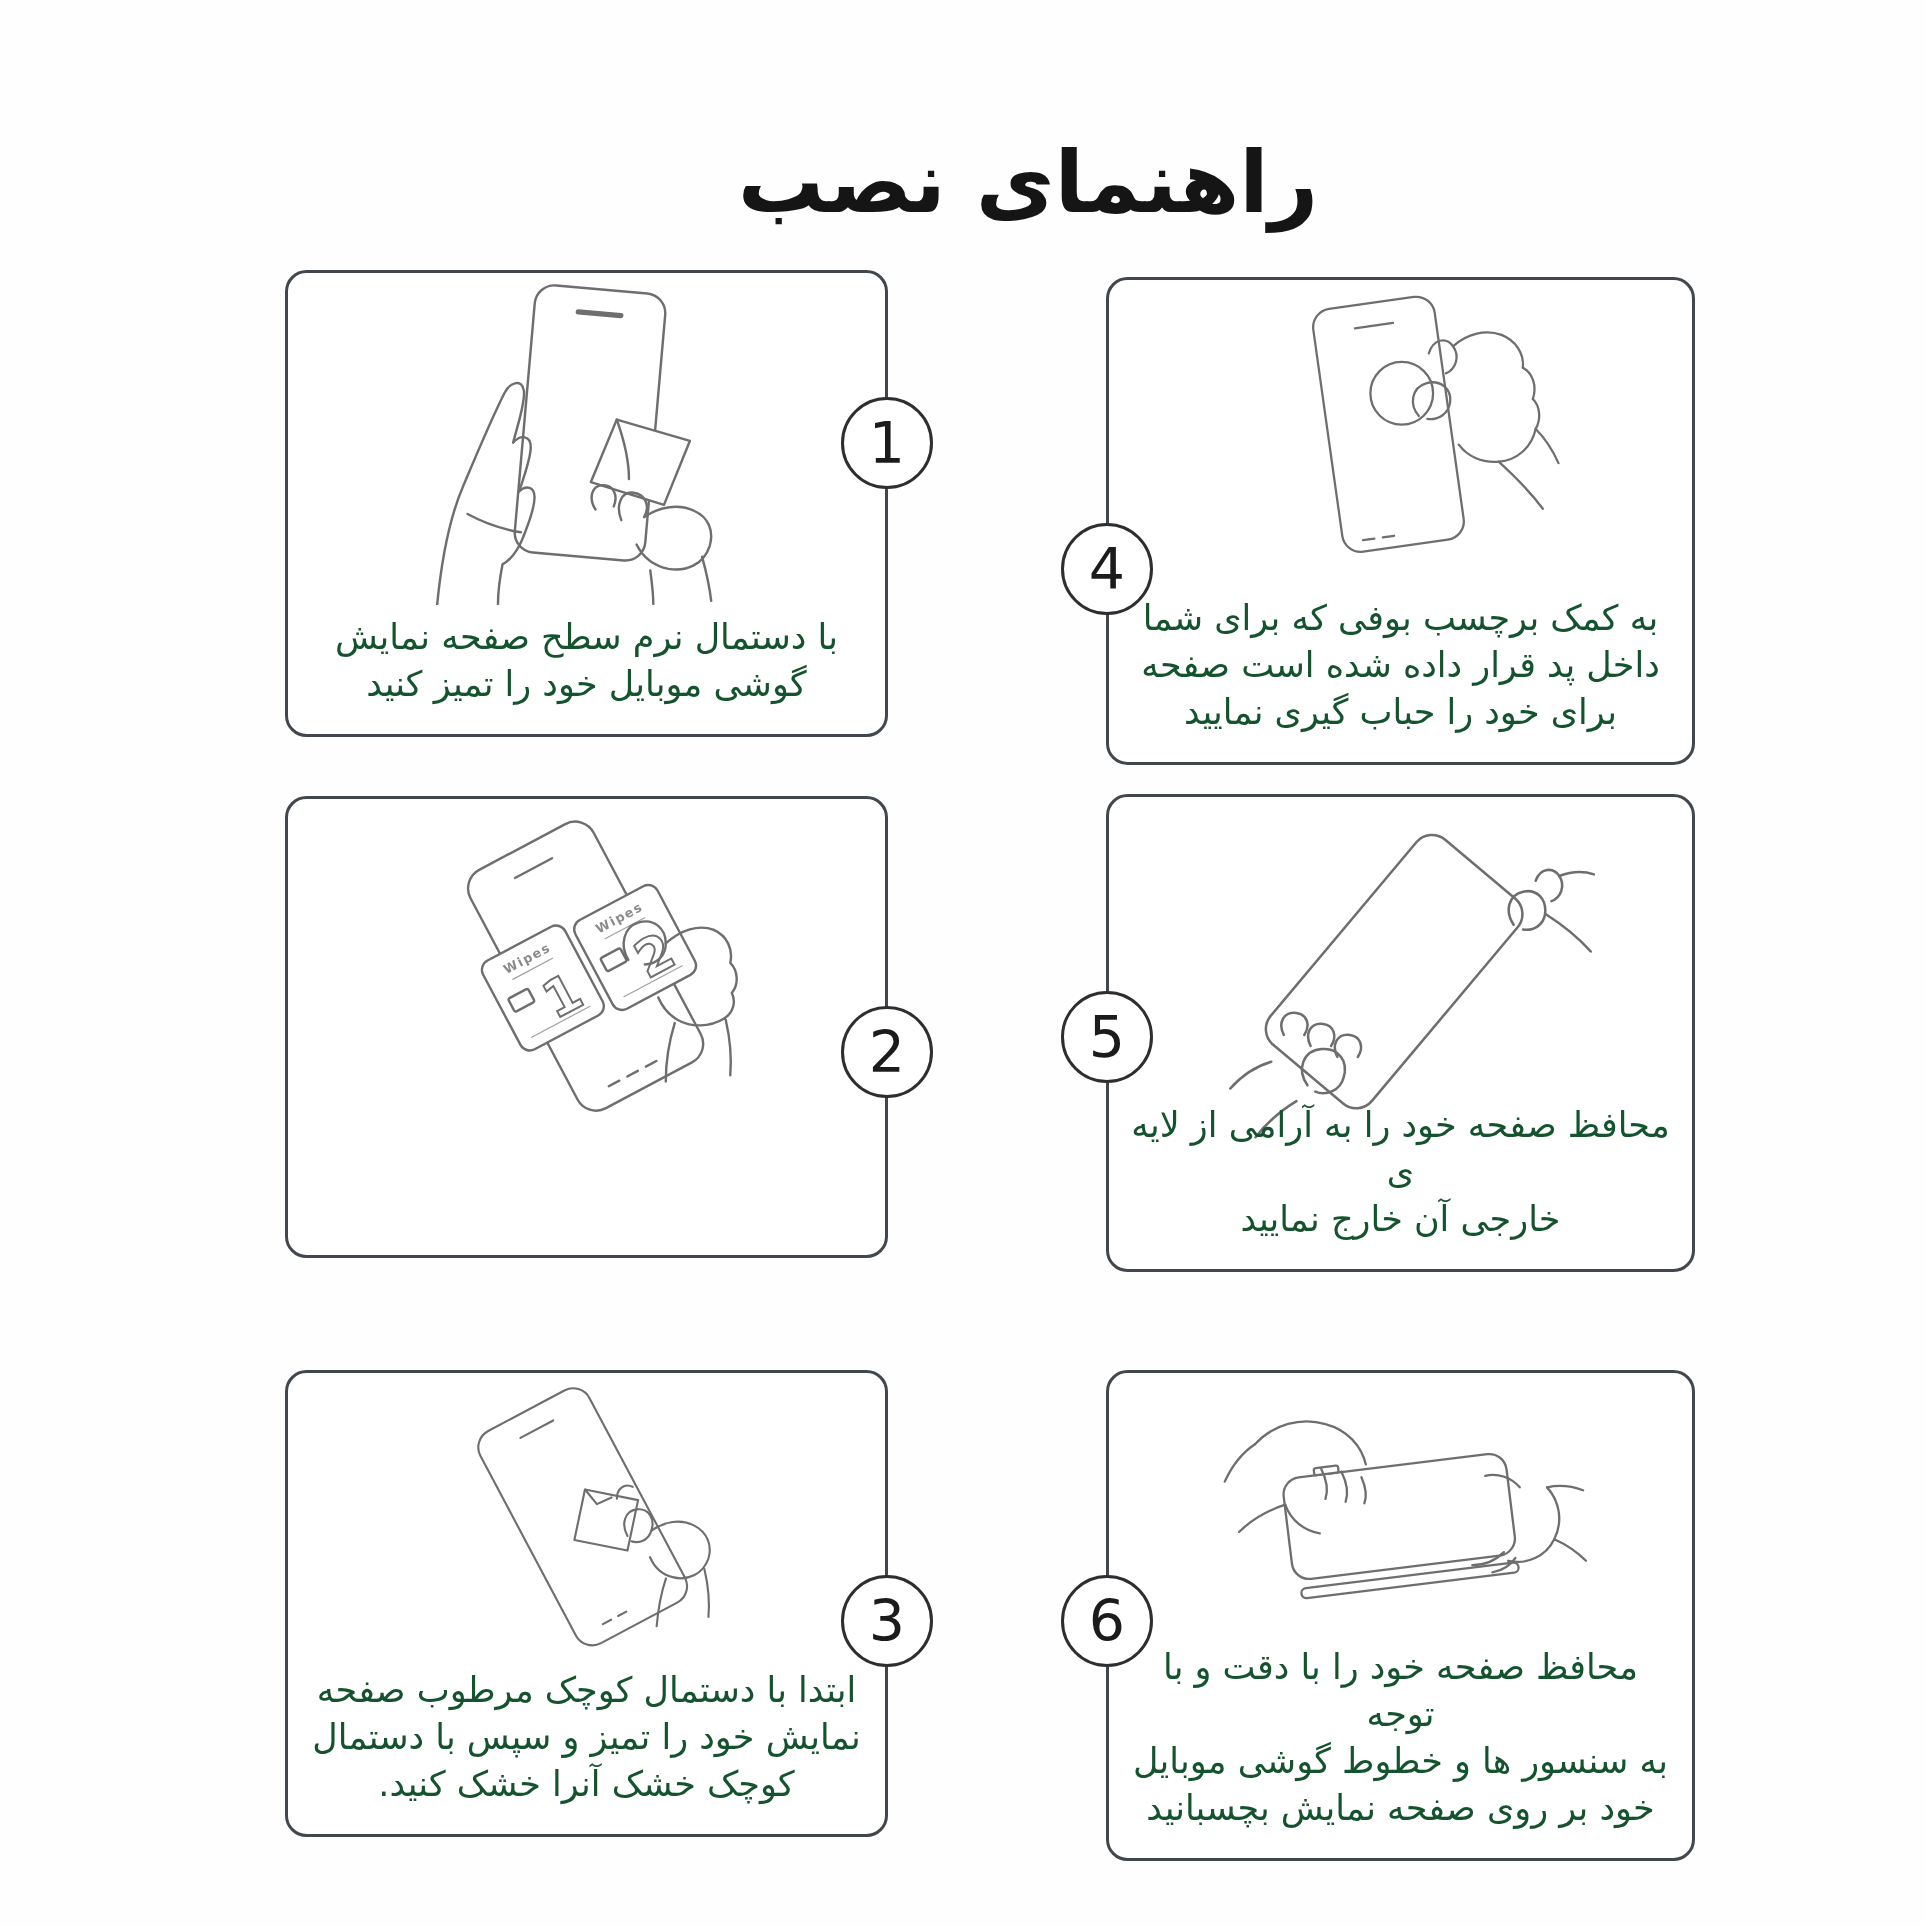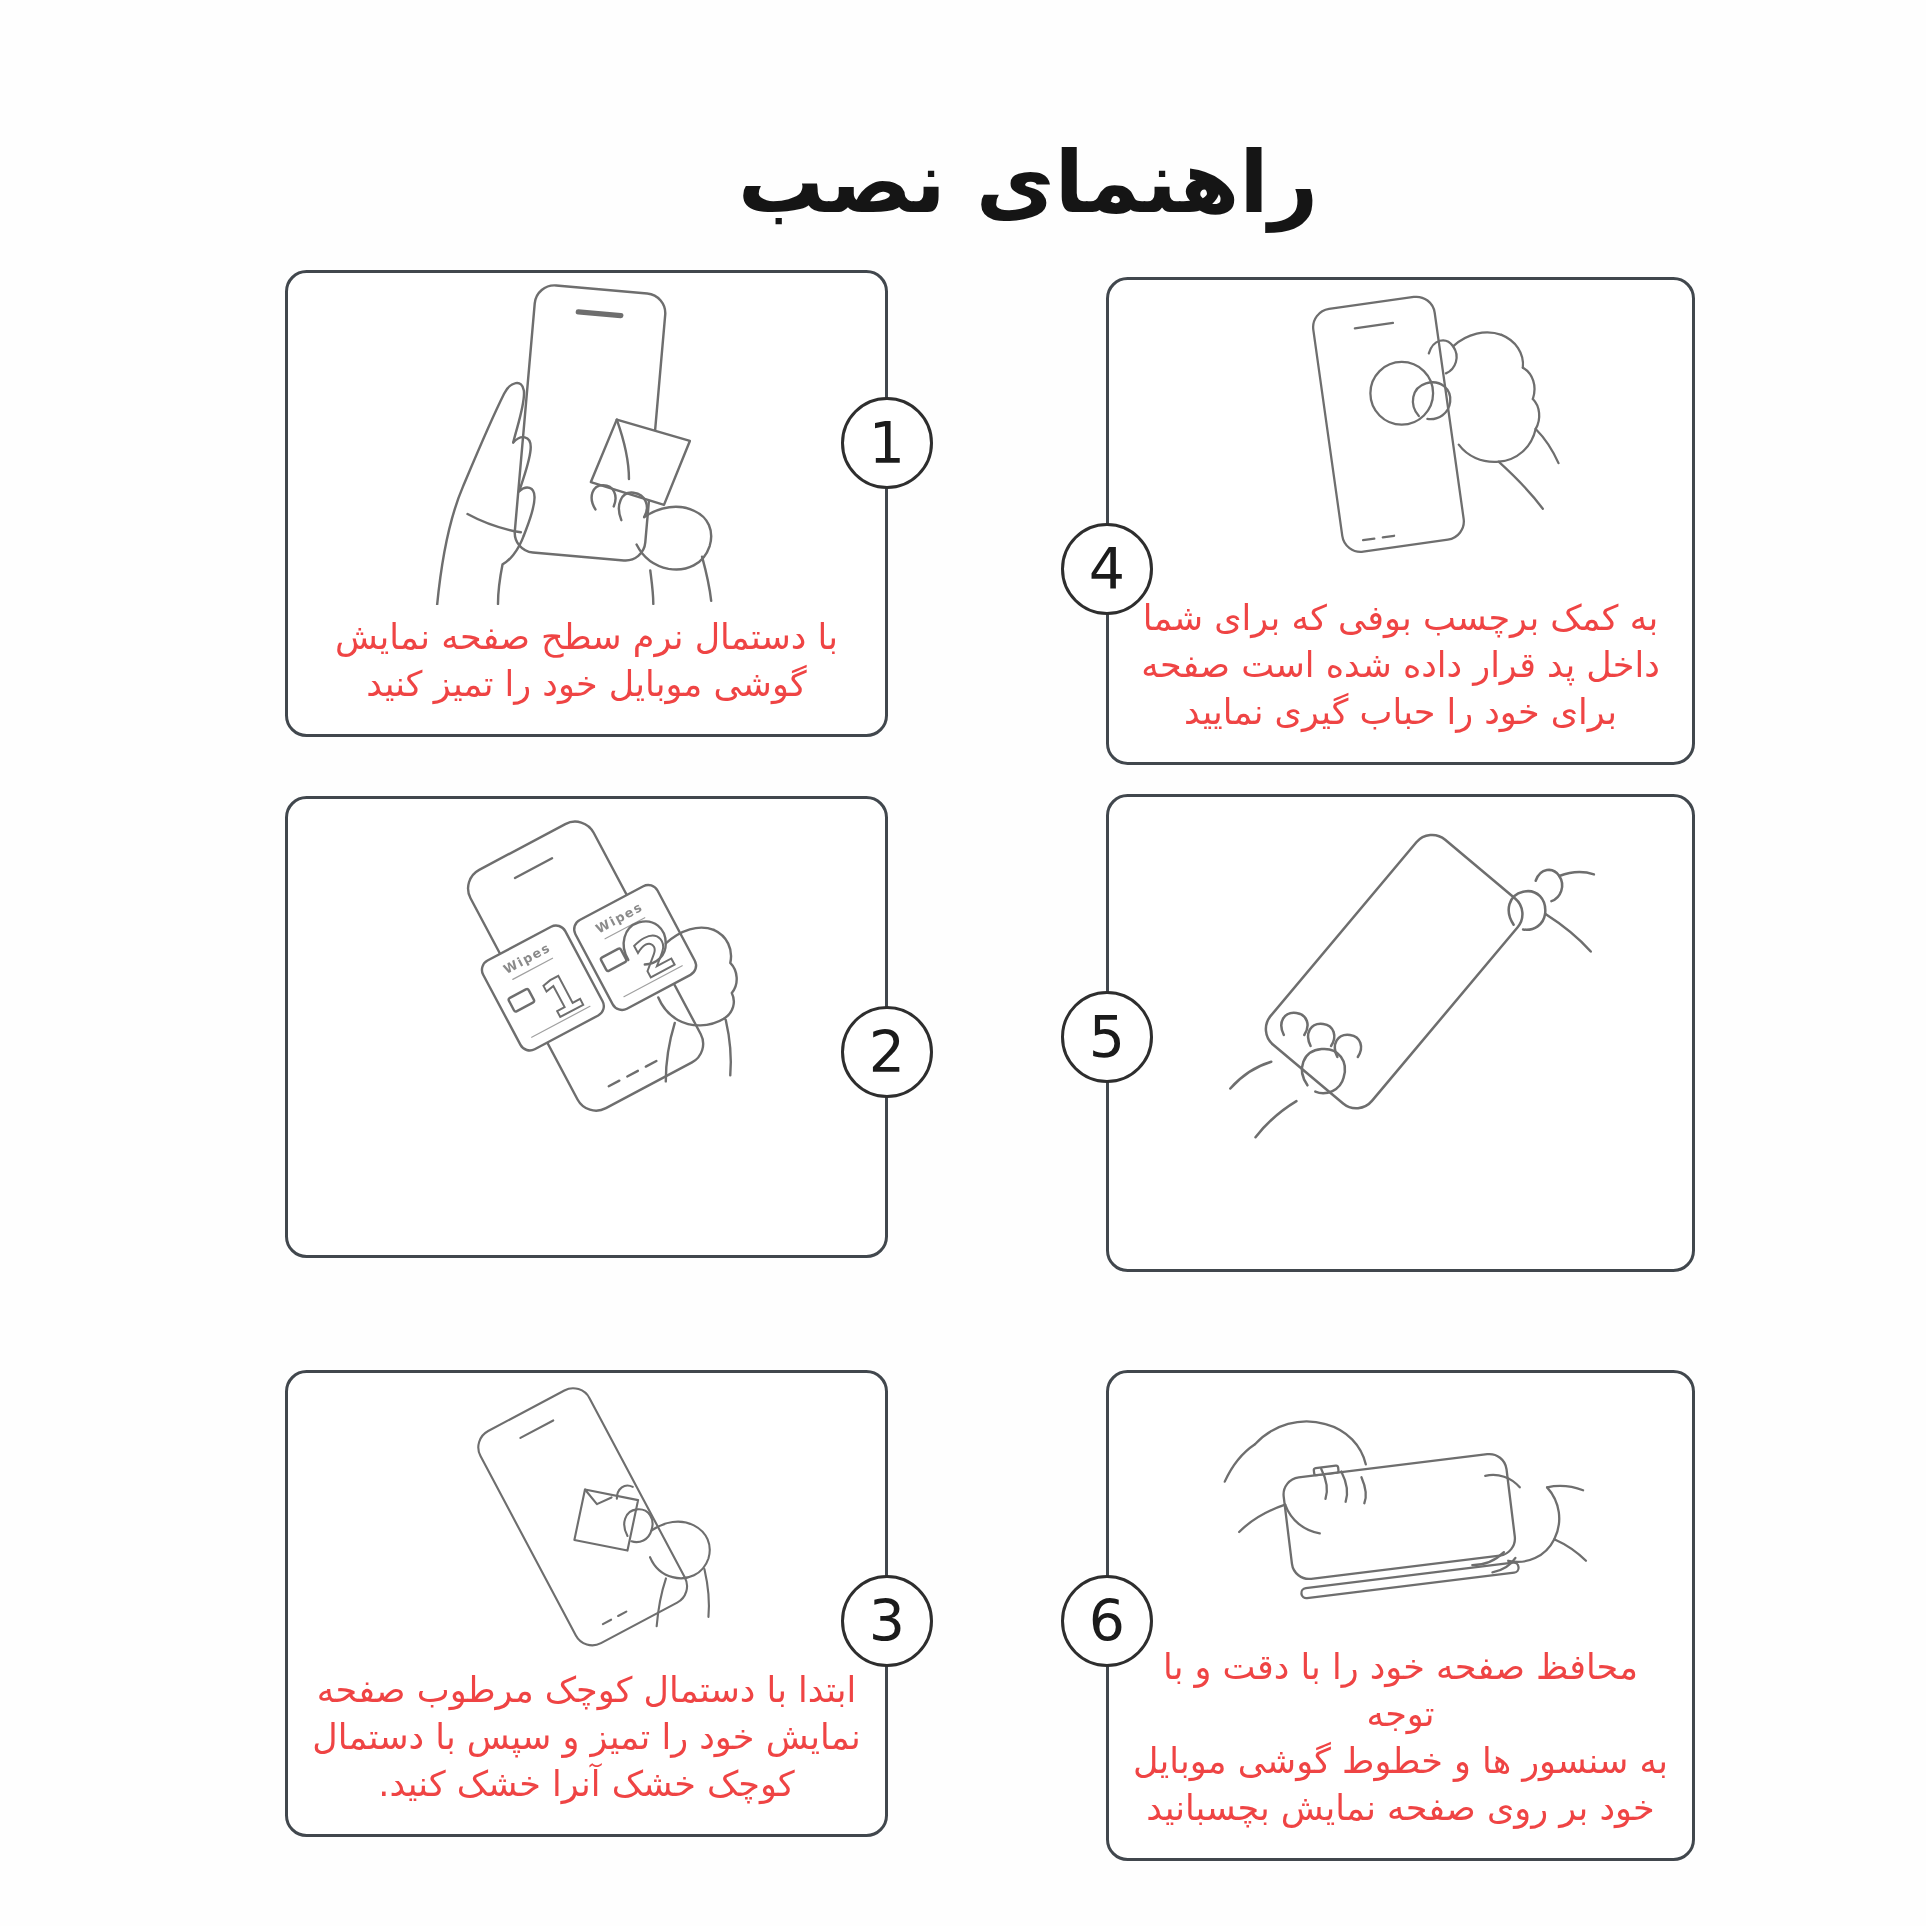--- a/index.html
+++ b/index.html
@@ -7,21 +7,21 @@
         font-family:"DejaVu Sans",sans-serif;}
   .title{position:absolute;top:74px;left:0;width:100%;text-align:center;
          transform:translateX(65px);direction:rtl;font-size:86px;font-weight:600;
          color:#151515;letter-spacing:0;}
   .card{position:absolute;background:#ffffff;border:3.1px solid #41474d;border-radius:21.6px;}
   .badge{position:absolute;width:86px;height:86px;border-radius:50%;background:#fff;
          border:3.1px solid #2e2e2e;display:flex;align-items:center;justify-content:center;
          font-size:57px;color:#1b1b1b;z-index:3;}
   .caption{position:absolute;left:18.5px;right:18.5px;bottom:26px;text-align:center;
            direction:rtl;white-space:pre-line;font-size:35px;line-height:1.34;
-           color:#ef4444;font-weight:500;}
+           color:#14532d;font-weight:500;}
   .art{position:absolute;left:6.2px;right:6.2px;top:4.6px;}
   svg{display:block;width:100%;height:100%;}
   .ln{fill:none;stroke:#6e6e6e;stroke-width:3.2;stroke-linecap:round;stroke-linejoin:round;}
   .lnw{fill:#ffffff;stroke:#6e6e6e;stroke-width:3.2;stroke-linecap:round;stroke-linejoin:round;}
   .thick{stroke-width:7;}
   .tiny{stroke:#a0a0a0;stroke-width:1.6;}
   .wipes-label{font-family:"DejaVu Sans",sans-serif;font-size:17px;font-weight:bold;
                fill:#8a8a8a;letter-spacing:2px;}
   .wipes-num{font-family:"DejaVu Sans",sans-serif;font-size:68px;font-weight:bold;
              fill:#ffffff;stroke:#6e6e6e;stroke-width:2.6;}
@@ -178,20 +178,22 @@
           <path d="M128 380 C108 392 90 408 76 426"></path>
         </g>
         <g class="ln">
           <path d="M404 156 C392 138 398 118 416 114 C434 110 446 124 444 142 C442 156 430 164 416 162"></path>
           <path d="M432 100 C438 84 454 82 462 94 C470 106 464 122 452 126"></path>
           <path d="M462 94 C478 88 494 88 506 92"></path>
           <path d="M444 142 C466 156 486 172 502 190"></path>
         </g>
       </svg>
     </div>
+    <div class="caption">محافظ صفحه خود را به آرامی از لایه ی
+خارجی آن خارج نمایید</div>
     <div class="badge" style="left:-48px;top:194px;">5</div>
   </section>
 
   <section class="card" style="left:1106px;top:1370px;width:583px;height:485px;">
     <div class="art" style="bottom:171px;">
       <svg viewBox="0 0 520 430" preserveAspectRatio="xMidYMid meet">
         <g transform="rotate(-7 255 205)">
           <g>
             <rect class="lnw" x="104" y="122" width="312" height="142" rx="24"></rect>
             <rect class="lnw" x="150" y="112" width="34" height="10" rx="3"></rect>

